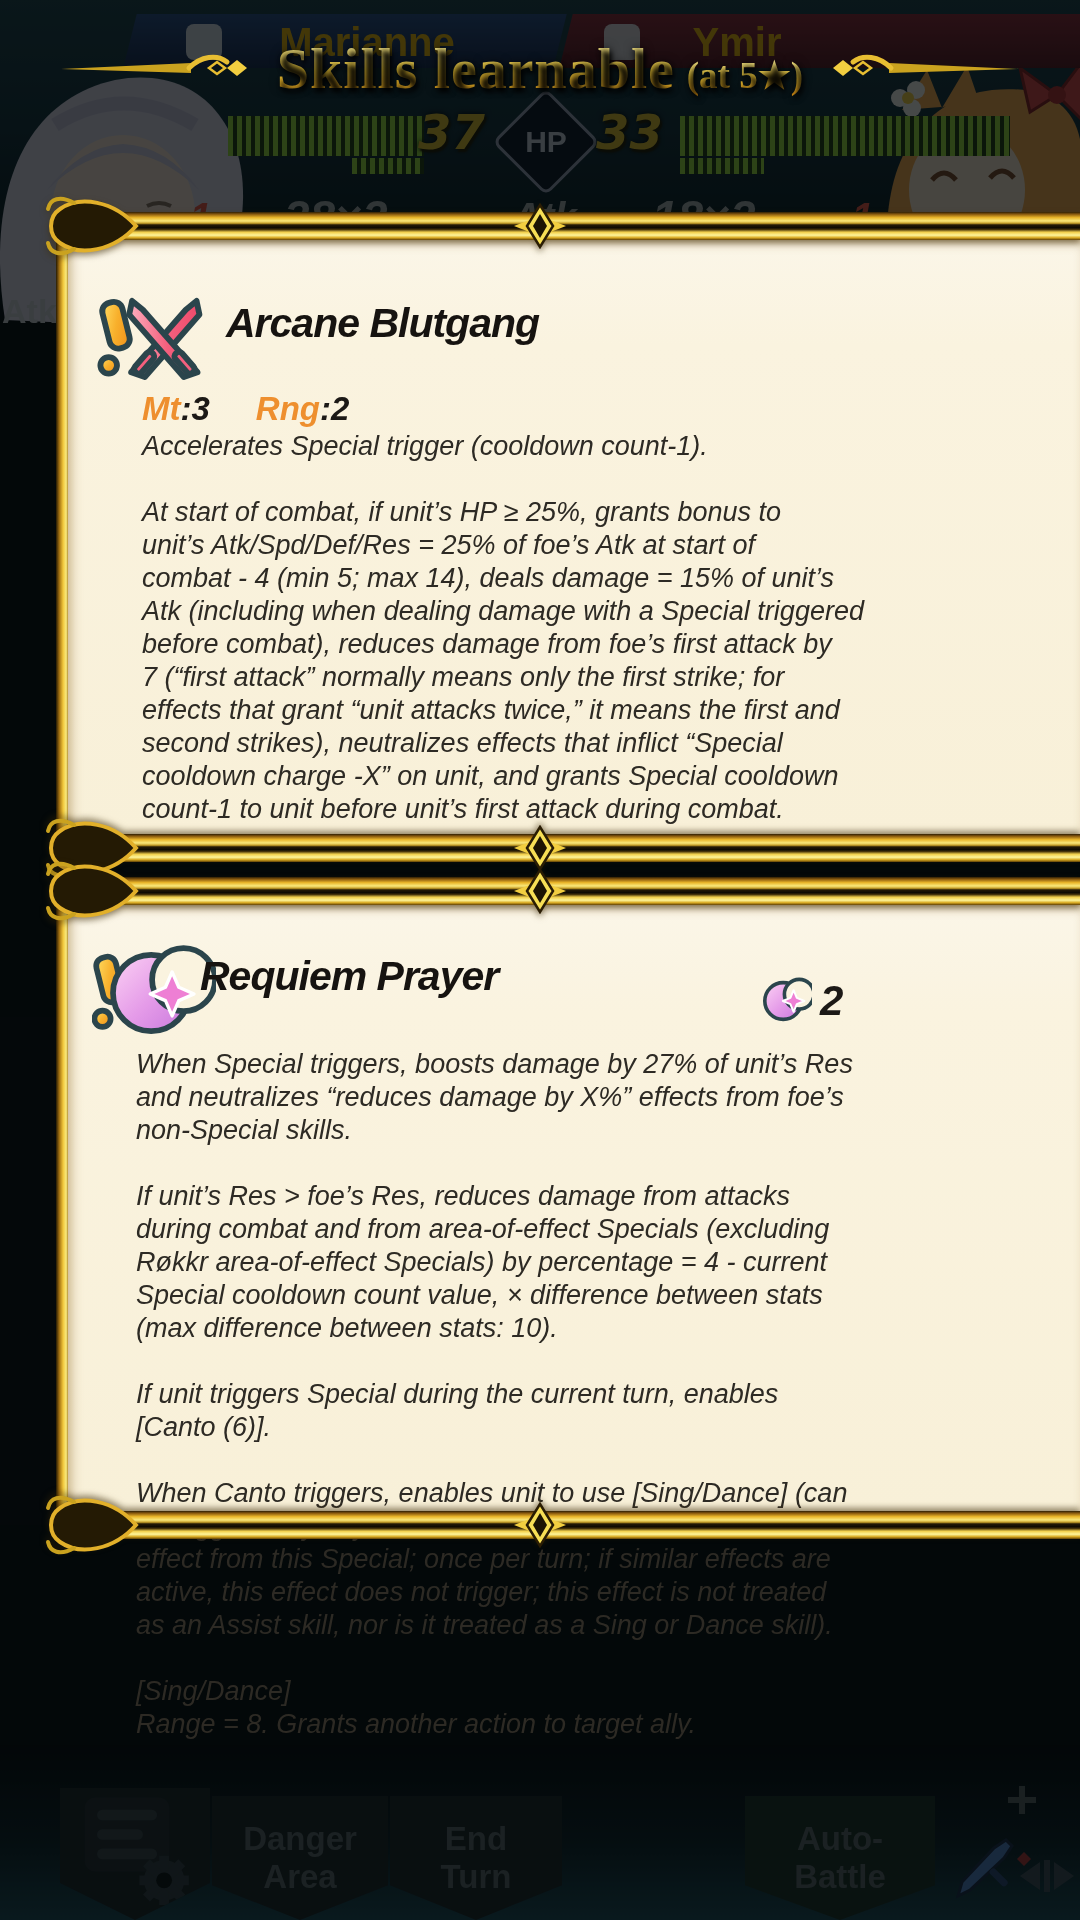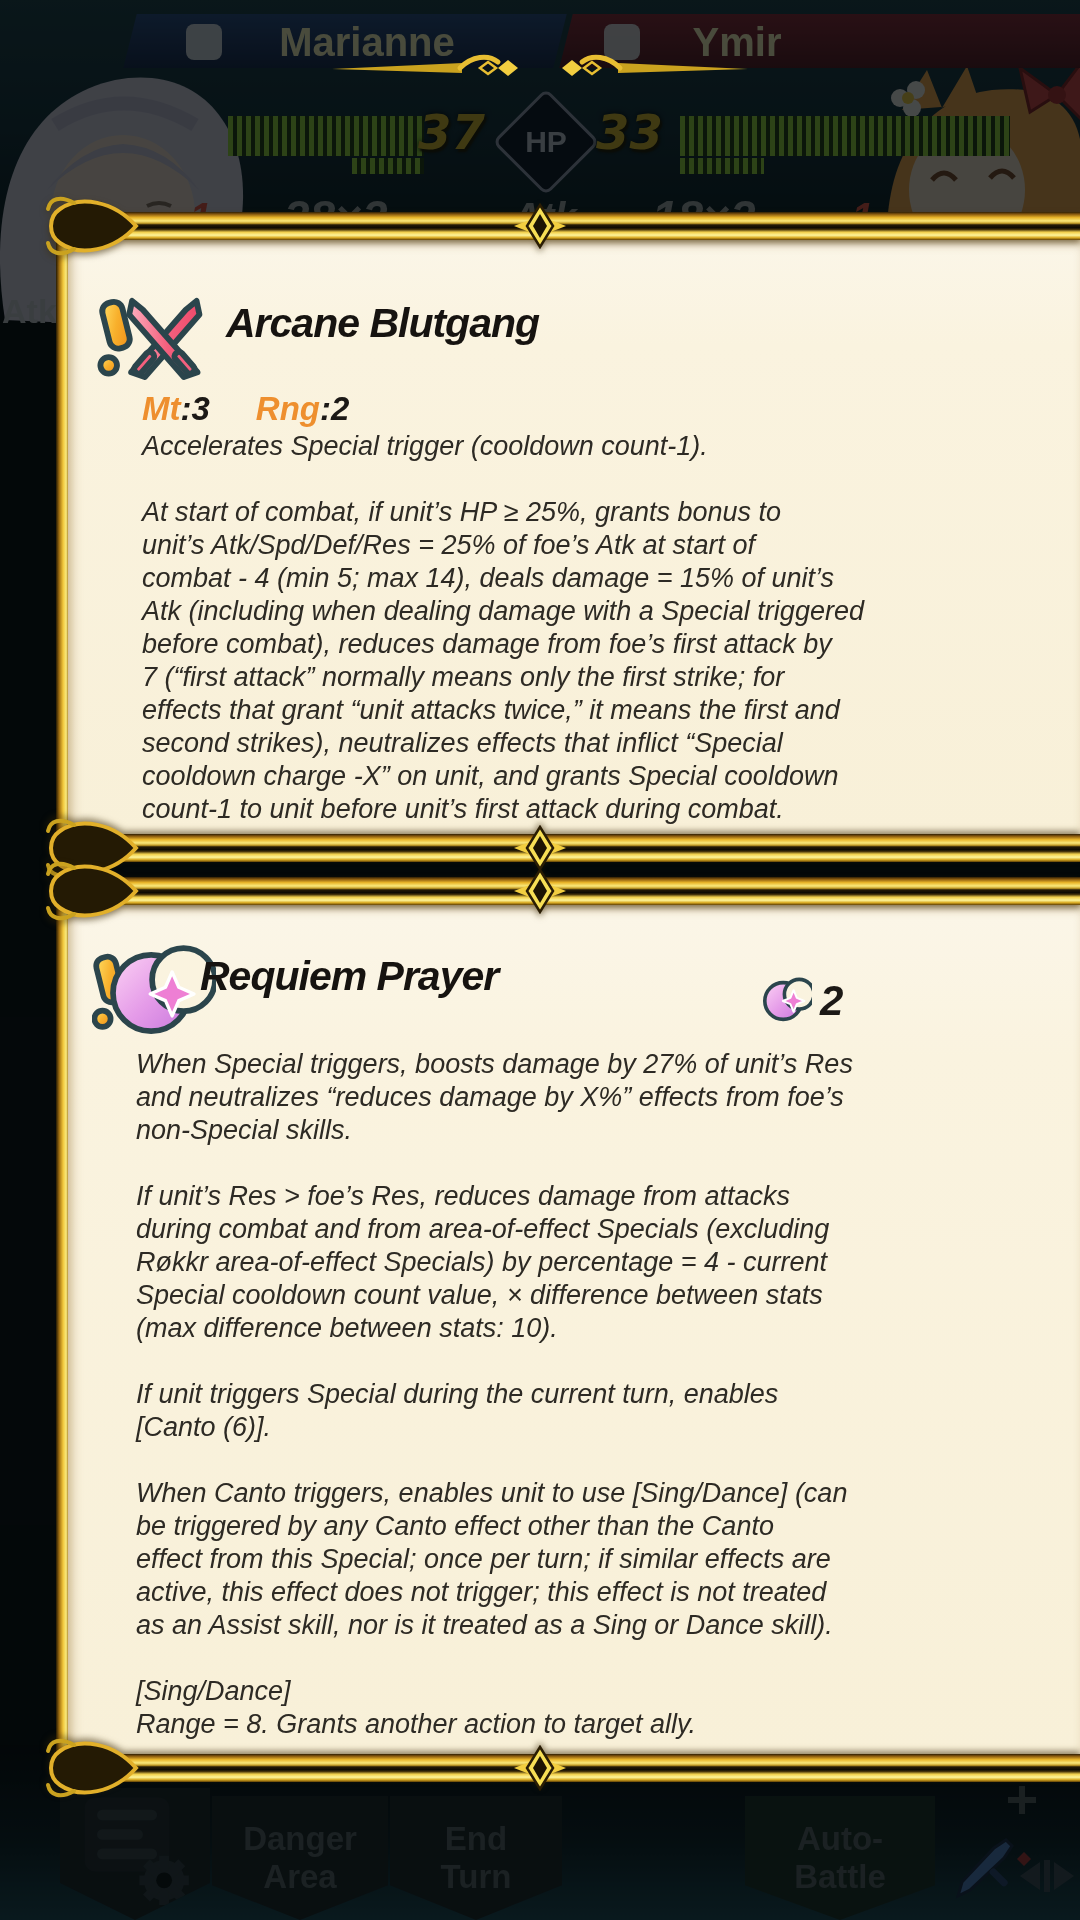--- a/index.html
+++ b/index.html
@@ -7,21 +7,21 @@
           font-family:"Liberation Sans",sans-serif;}
   
   .bg{position:absolute;inset:0;z-index:1;}
   .top-sky{position:absolute;left:0;top:0;right:0;height:320px;
            background:linear-gradient(180deg,#1d4049 0%,#13303a 40%,#0a1a20 75%,rgba(6,12,14,0) 100%);}
   .bottom-strip{position:absolute;left:0;top:1745px;right:0;height:175px;
            background:linear-gradient(180deg,#04080a 0%,#0c2026 55%,#1b4a56 100%);}
   .nameplate{position:absolute;top:14px;height:54px;transform:skewX(-14deg);}
   .nameplate.left{left:130px;width:430px;background:linear-gradient(180deg,#2a4d85,#17294e);}
   .nameplate.right{left:566px;width:560px;background:linear-gradient(180deg,#8c2a36,#571822);}
-  .unit-name{position:absolute;color:#fef9c3;font-weight:bold;font-size:40px;top:20px;}
+  .unit-name{position:absolute;color:#eab308;font-weight:bold;font-size:40px;top:20px;}
   .unit-name.left{left:252px;width:230px;text-align:center;}
   .unit-name.right{left:642px;width:190px;text-align:center;}
   .wicon{position:absolute;top:24px;width:36px;height:36px;border-radius:8px;background:#e8ecef;opacity:.9;}
   .wicon.left{left:186px;}  .wicon.right{left:604px;}
   .portrait{position:absolute;}
   .gauge{position:absolute;background:repeating-linear-gradient(90deg,#9adf3f 0 5px,#223f10 5px 9px);}
   .gauge.l1{left:228px;top:116px;width:196px;height:40px;}
   .gauge.l2{left:352px;top:158px;width:72px;height:16px;}
   .gauge.r1{left:680px;top:116px;width:330px;height:40px;}
   .gauge.r2{left:680px;top:158px;width:84px;height:16px;}
@@ -62,21 +62,21 @@
   @supports (-webkit-background-clip: text){
     .gold-text{background:linear-gradient(180deg,#fdf3a0 8%,#f6cf3a 52%,#dd9314 95%);
                -webkit-background-clip:text;color:transparent;}}
   .title-main{font-size:58px;letter-spacing:1px;}
   .title-suffix{font-size:37px;}
   .fl{flex:none;}
   .fl.right{transform:scaleX(-1);}
   
   .card{position:absolute;left:56px;width:1024px;z-index:20;}
   .card1{top:212px;height:650px;}
-  .card2{top:877px;height:905px;}
+  .card2{top:877px;height:662px;}
   .cbody{position:absolute;left:12px;right:0;top:26px;bottom:24px;
          background:linear-gradient(180deg,#fbf6e8 0%,#faf3df 18%,#f8f0d8 100%);
          box-shadow:inset 0 10px 12px -6px rgba(140,100,30,.45),inset 10px 0 12px -7px rgba(140,100,30,.4);}
   .card::before{content:'';position:absolute;left:0;top:24px;bottom:22px;width:13px;
          background:linear-gradient(90deg,#241903 0%,#a06e10 25%,#f2c83c 55%,#f9ea7c 78%,#8a5c0c 100%);}
   .gbar{position:absolute;left:0;right:0;height:28px;}
   .gbar.top{top:0;filter:drop-shadow(0 3px 3px rgba(60,42,6,.55));}
   .gbar.bottom{bottom:0;filter:drop-shadow(0 -3px 3px rgba(60,42,6,.55));}
   .gbar .bar{position:absolute;left:12px;right:0;top:0;bottom:0;
      background:linear-gradient(180deg,#2e1f05 0%,#8a5a0e 8%,#eab62a 20%,#f9e87c 32%,#caa22a 40%,
@@ -214,20 +214,24 @@
     <div class="dim"></div>
   </div>
 
   <div class="header">
     <svg class="fl left" width="200" height="40" viewBox="0 0 200 40">
       <polygon points="0,21 130,15 130,25" fill="#caa21f"></polygon>
       <path d="M128,20 C140,8 156,6 166,14" stroke="#e8be32" stroke-width="5" fill="none" stroke-linecap="round"></path>
       <polygon points="166,20 176,12 186,20 176,28" fill="#f2ce40"></polygon>
       <polygon points="148,20 156,14 164,20 156,26" fill="none" stroke="#e8be32" stroke-width="2.5"></polygon>
     </svg>
+    <div class="title-wrap">
+      <span class="gold-text title-main">Skills learnable</span>
+      <span class="gold-text title-suffix">(at 5★)</span>
+    </div>
     <svg class="fl right" width="200" height="40" viewBox="0 0 200 40">
       <polygon points="0,21 130,15 130,25" fill="#caa21f"></polygon>
       <path d="M128,20 C140,8 156,6 166,14" stroke="#e8be32" stroke-width="5" fill="none" stroke-linecap="round"></path>
       <polygon points="166,20 176,12 186,20 176,28" fill="#f2ce40"></polygon>
       <polygon points="148,20 156,14 164,20 156,26" fill="none" stroke="#e8be32" stroke-width="2.5"></polygon>
     </svg>
   </div>
 
   <div class="card card1">
     <div class="cbody">

